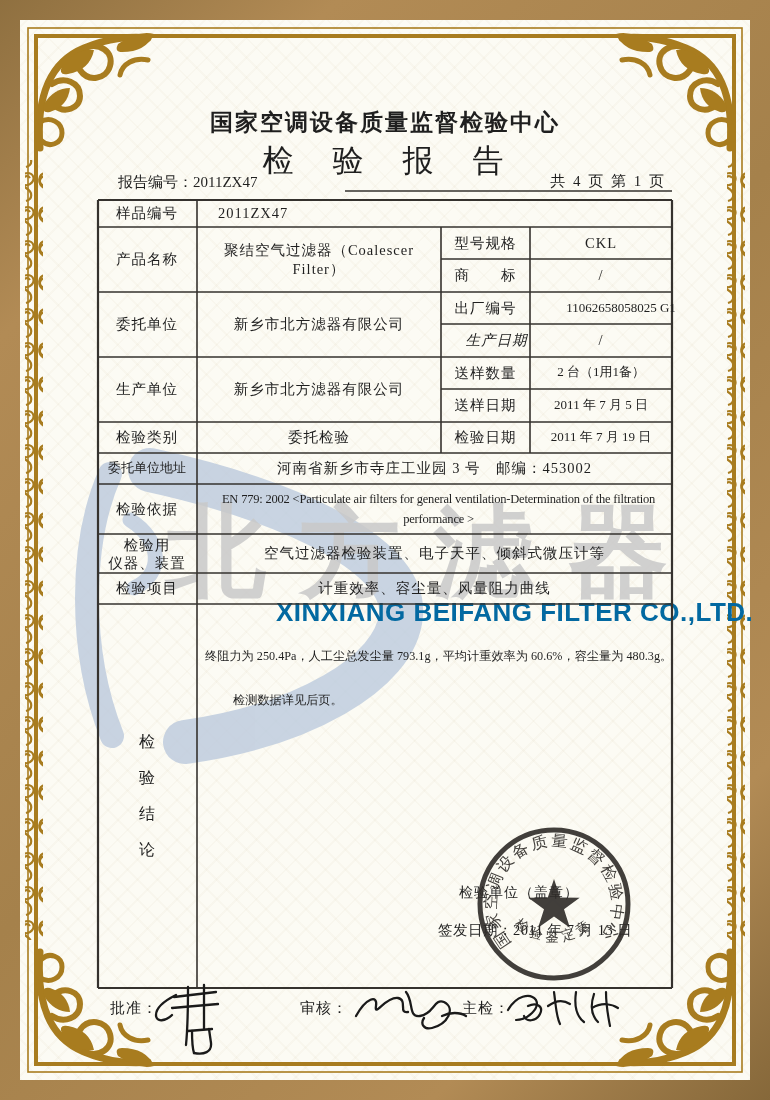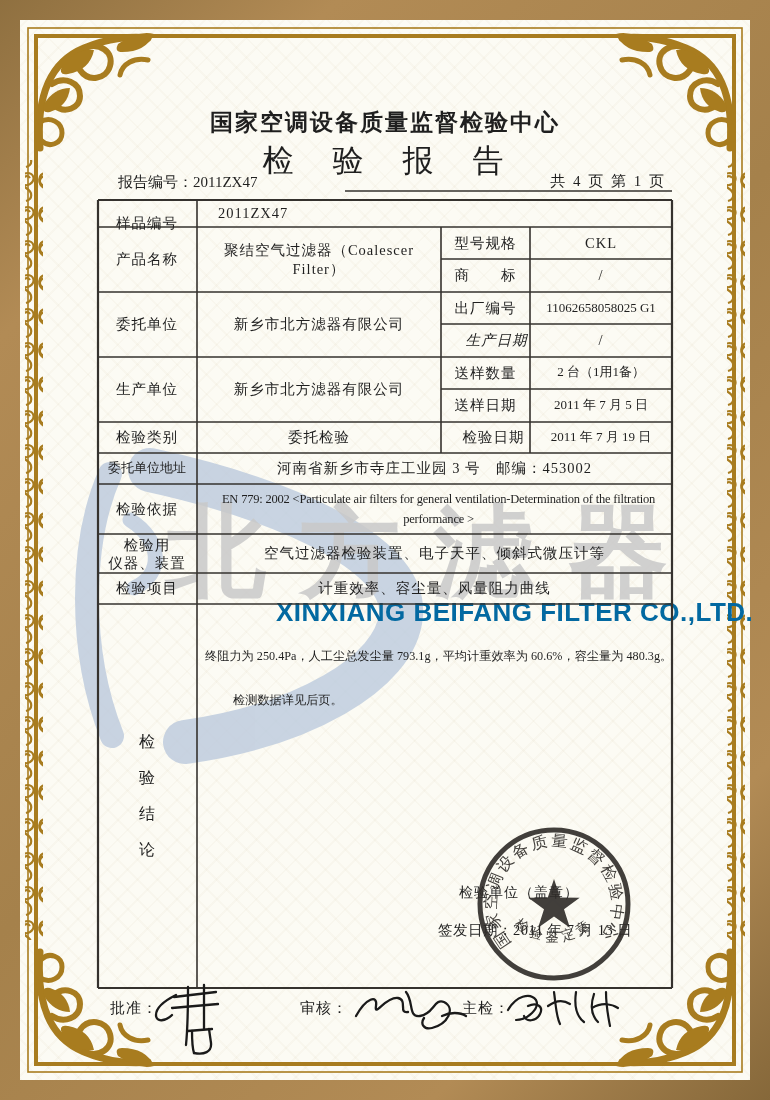--- a/index.html
+++ b/index.html
@@ -108,47 +108,47 @@
     <line x1="441" y1="324" x2="672" y2="324"></line>
     <line x1="441" y1="389" x2="672" y2="389"></line>
     <line x1="98" y1="200" x2="98" y2="988" stroke-width="2.2"></line>
     <line x1="672" y1="200" x2="672" y2="988" stroke-width="2.2"></line>
     <line x1="197" y1="200" x2="197" y2="988"></line>
     <line x1="441" y1="227" x2="441" y2="453"></line>
     <line x1="530" y1="227" x2="530" y2="453"></line>
   </g>
 </svg>
 
-<div class="cell" style="left:98px;top:211px;width:98px;height:25px;border-radius:10px;">样品编号</div>
+<div class="cell" style="left:98px;top:201px;width:98px;height:25px;border-radius:10px;">样品编号</div>
 <div class="cell left" style="left:198px;top:201px;width:473px;height:25px;padding-left:20px;">2011ZX47</div>
 
 <div class="cell" style="left:98px;top:228px;width:98px;height:63px;border-radius:24px;">产品名称</div>
 <div class="cell" style="left:198px;top:228px;width:242px;height:63px;">聚结空气过滤器（Coalescer Filter）</div>
 <div class="cell" style="left:442px;top:228px;width:87px;height:30px;">型号规格</div>
 <div class="cell" style="left:531px;top:228px;width:140px;height:30px;">CKL</div>
 <div class="cell" style="left:442px;top:260px;width:87px;height:31px;">商　　标</div>
 <div class="cell" style="left:531px;top:260px;width:140px;height:31px;">/</div>
 
 <div class="cell" style="left:98px;top:293px;width:98px;height:63px;">委托单位</div>
 <div class="cell" style="left:198px;top:293px;width:242px;height:63px;">新乡市北方滤器有限公司</div>
 <div class="cell" style="left:442px;top:293px;width:87px;height:30px;">出厂编号</div>
-<div class="cell small" style="left:531px;top:293px;width:140px;height:30px;">11062658058025 G1</div>
+<div class="cell small" style="left:531px;top:293px;width:140px;height:30px;padding-left:20px;">11062658058025 G1</div>
 <div class="cell" style="left:442px;top:325px;width:109px;height:31px;font-style:italic;">生产日期</div>
 <div class="cell" style="left:531px;top:325px;width:140px;height:31px;">/</div>
 
 <div class="cell" style="left:98px;top:358px;width:98px;height:63px;">生产单位</div>
 <div class="cell" style="left:198px;top:358px;width:242px;height:63px;">新乡市北方滤器有限公司</div>
 <div class="cell" style="left:442px;top:358px;width:87px;height:30px;">送样数量</div>
 <div class="cell small" style="left:531px;top:358px;width:140px;height:28px;">2 台（1用1备）</div>
 <div class="cell" style="left:442px;top:390px;width:87px;height:31px;">送样日期</div>
 <div class="cell small" style="left:531px;top:390px;width:140px;height:31px;">2011 年 7 月 5 日</div>
 
 <div class="cell" style="left:98px;top:423px;width:98px;height:29px;">检验类别</div>
 <div class="cell" style="left:198px;top:423px;width:242px;height:29px;">委托检验</div>
-<div class="cell" style="left:442px;top:423px;width:87px;height:29px;padding-left:8px;">检验日期</div>
+<div class="cell" style="left:442px;top:423px;width:87px;height:29px;">检验日期</div>
 <div class="cell small" style="left:531px;top:423px;width:140px;height:29px;">2011 年 7 月 19 日</div>
 
 <div class="cell small" style="left:98px;top:454px;width:98px;height:29px;">委托单位地址</div>
 <div class="cell" style="left:198px;top:454px;width:473px;height:29px;">河南省新乡市寺庄工业园 3 号　邮编：453002</div>
 
 <div class="cell" style="left:98px;top:485px;width:98px;height:48px;">检验依据</div>
 <div class="cell" style="left:198px;top:485px;width:473px;height:48px;font-size:12.5px;letter-spacing:-.2px;line-height:20px;padding:0 4px;">EN 779: 2002 &lt;Particulate air filters for general ventilation-Determination of the filtration performance &gt;</div>
 
 <div class="cell" style="left:98px;top:535px;width:98px;height:37px;flex-direction:column;line-height:18px;">
   <span>检验用</span>

